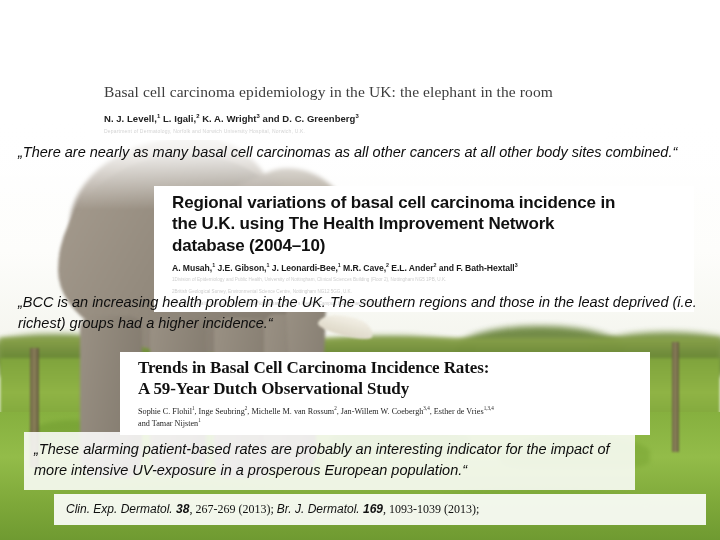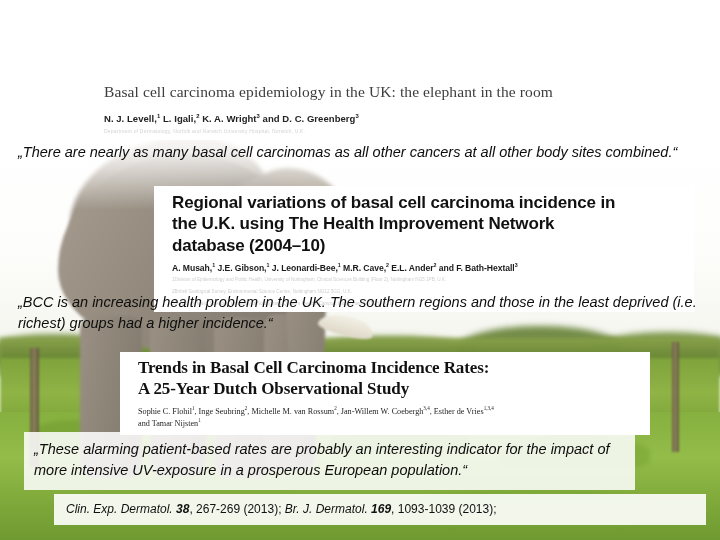--- a/index.html
+++ b/index.html
@@ -240,21 +240,21 @@
     position: absolute;
     left: 54px; top: 494px; width: 652px;
     padding: 6px 10px 7px 12px;
     background: rgba(255,255,255,.9);
     font-style: italic;
     font-size: 12px;
     line-height: 1.5;
     color: #101010;
   }
   #citation b { font-style: italic; font-weight: bold; }
-  .cite-plain { font-style: normal; }
+  .cite-plain { font-style: normal; font-family: Liberation Serif, serif; }
 </style>
 </head>
 <body>
 
 <div id="slide">
 
   <div id="photo">
     <div id="sky"></div>
 
     <div class="bush" style="left:-20px;  top:214px; width:150px; height:40px; background:#6f8c35;"></div>
@@ -311,21 +311,21 @@
     </div>
     <div class="clip2-affil">1Division of Epidemiology and Public Health, University of Nottingham, Clinical Sciences Building (Floor 2), Nottingham NG5 1PB, U.K.</div>
     <div class="clip2-affil">2British Geological Survey, Environmental Science Centre, Nottingham NG12 5GG, U.K.</div>
     <div class="clip2-affil">3School of Health Sciences, University of Nottingham, Queen's Medical Campus, Nottingham NG7 2HA, U.K.</div>
   </div>
 
   <div class="quote" id="quote2">„BCC is an increasing health problem in the UK. The southern regions and those in the least deprived (i.e. richest) groups had a higher incidence.“</div>
 
   <div class="clip" id="clip3">
     <div class="clip3-title">Trends in Basal Cell Carcinoma Incidence Rates:</div>
-    <div class="clip3-title">A 25-Year Dutch Observational Study</div>
+    <div class="clip3-title">A 59-Year Dutch Observational Study</div>
     <div class="clip3-authors">
       Sophie C. Flohil<sup>1</sup>, Inge Seubring<sup>2</sup>, Michelle M. van Rossum<sup>2</sup>, Jan-Willem W. Coebergh<sup>3,4</sup>, Esther de Vries<sup>1,3,4</sup><br>
       and Tamar Nijsten<sup>1</sup>
     </div>
   </div>
 
   <div id="quote3">„These alarming patient-based rates are probably an interesting indicator for the impact of more intensive UV-exposure in a prosperous European population.“</div>
 
   <div id="citation">
     <div><span>Clin. Exp. Dermatol. </span><b>38</b><span class="cite-plain">, 267-269 (2013); </span><span>Br. J. Dermatol. </span><b>169</b><span class="cite-plain">, 1093-1039 (2013);</span></div>

